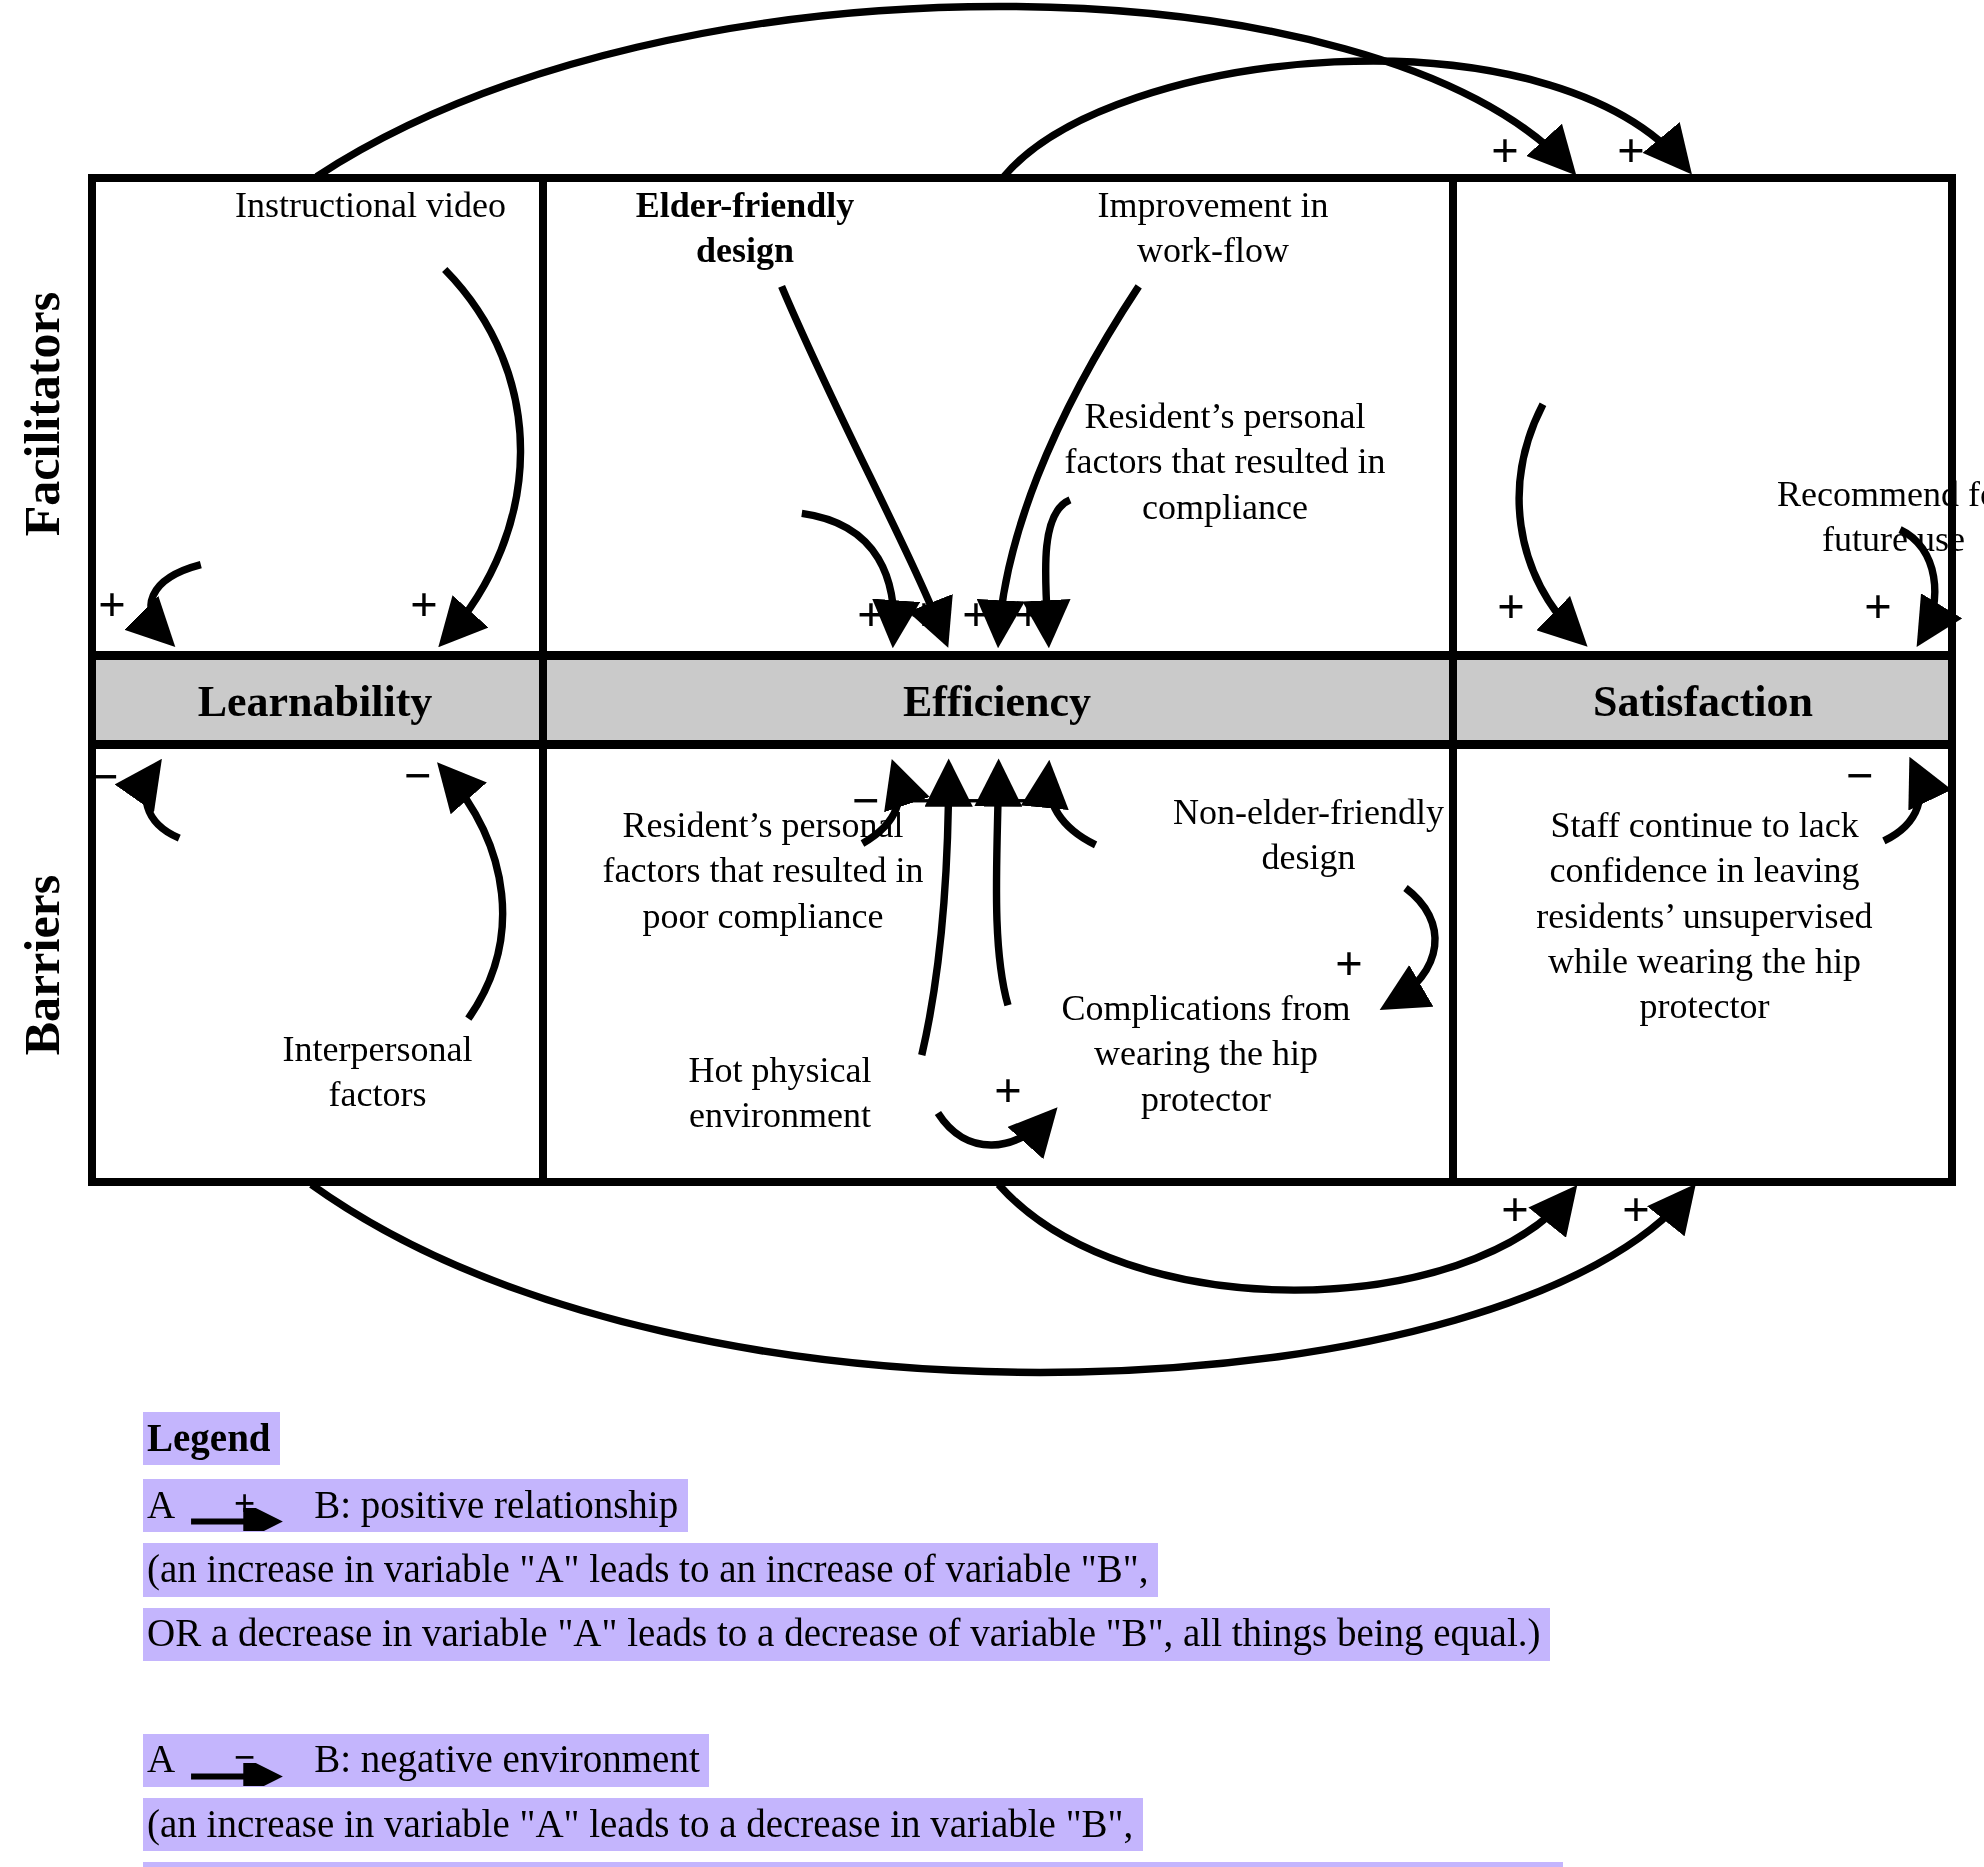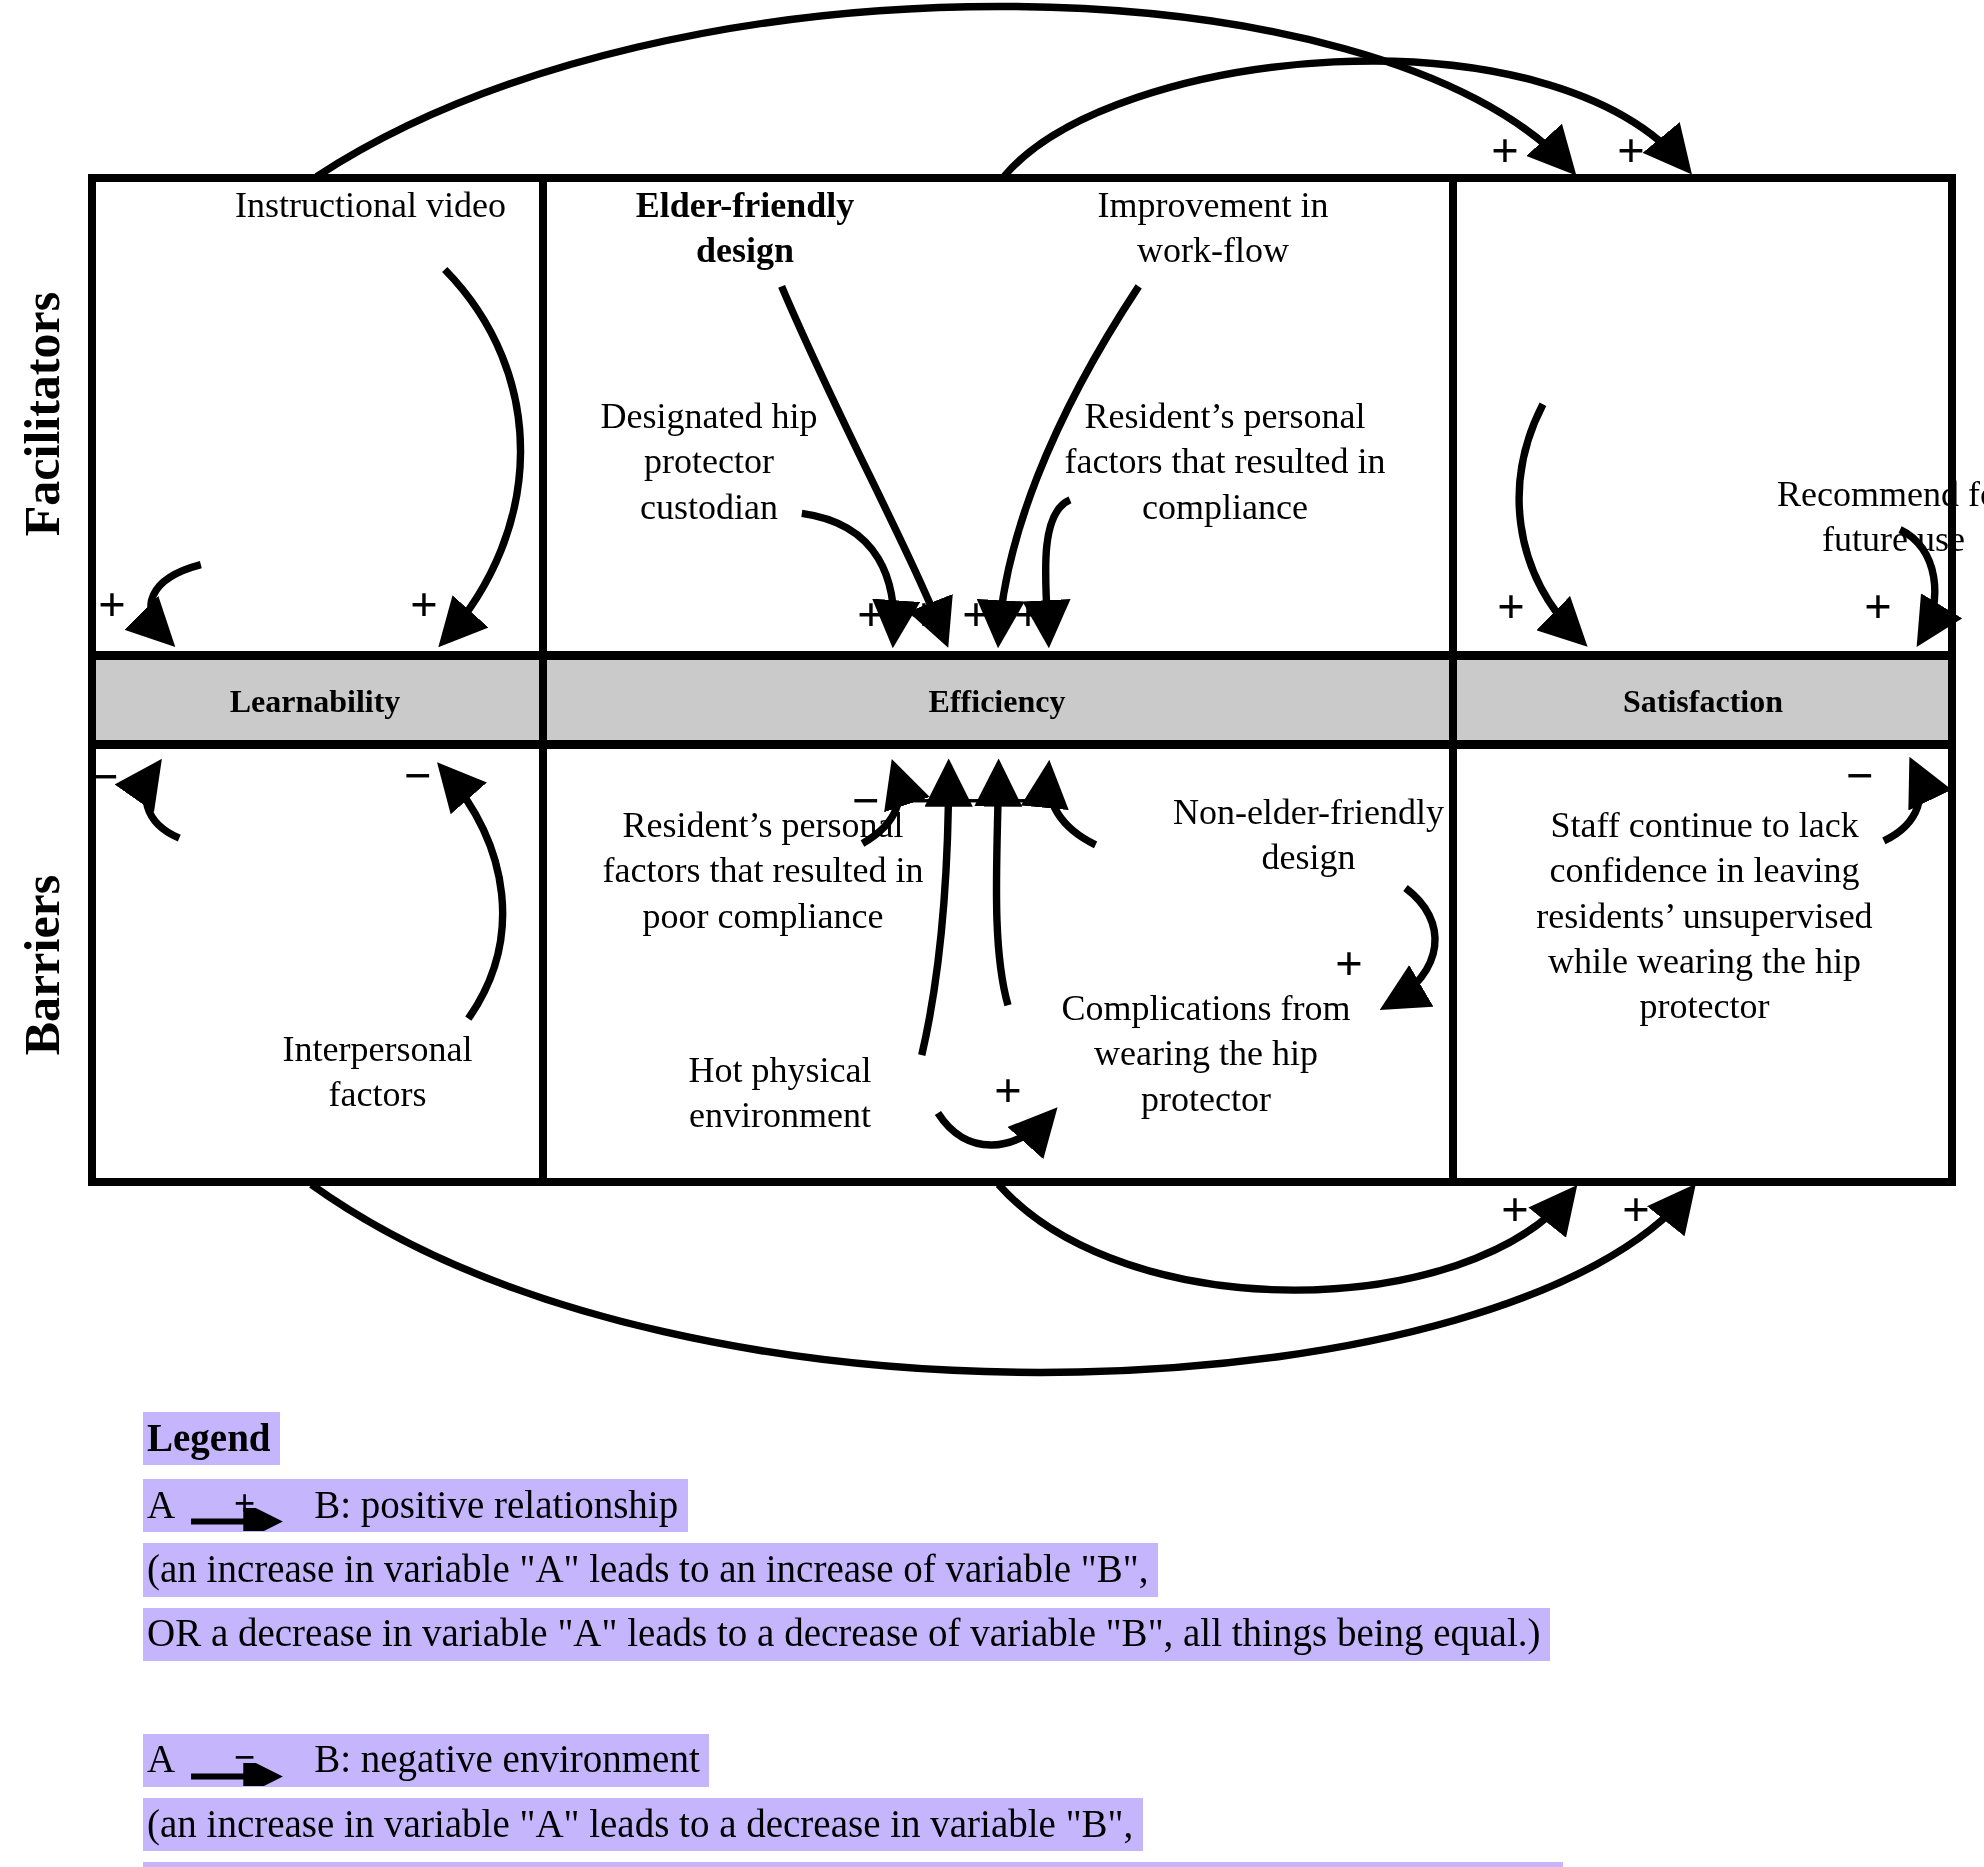--- a/index.html
+++ b/index.html
@@ -19,21 +19,21 @@
   .outer-box{
     position:absolute;left:88px;top:174px;width:1868px;height:1012px;
     border:8px solid #000;box-sizing:border-box;
     background:transparent;pointer-events:none;
   }
   .vdiv{
     position:absolute;top:174px;height:1012px;width:8px;background:#000;
   }
   .band-label{
     position:absolute;top:701px;transform:translate(-50%,-50%);
-    font-weight:bold;font-size:32px;white-space:nowrap;
+    font-weight:bold;font-size:44px;white-space:nowrap;
   }
   .side-label{
     position:absolute;left:42px;transform:translate(-50%,-50%) rotate(-90deg);
     font-weight:bold;font-size:50px;white-space:nowrap;
   }
   .node{
     position:absolute;text-align:center;
     font-size:36px;line-height:1.26;
   }
   .sign{
@@ -73,21 +73,20 @@
   <span class="band-label" style="left:315px;">Learnability</span>
   <span class="band-label" style="left:997px;">Efficiency</span>
   <span class="band-label" style="left:1703px;">Satisfaction</span>
 
   <span class="side-label" style="top:414px;">Facilitators</span>
   <span class="side-label" style="top:965px;">Barriers</span>
 
   <div class="node" style="left:229px;top:183px;width:283px;">Instructional video</div>
   <div class="node" style="left:610px;top:183px;width:270px;font-weight:bold;">Elder-friendly design</div>
   <div class="node" style="left:1078px;top:183px;width:270px;">Improvement in work-flow</div>
-  <div class="node" style="left:574px;top:394px;width:270px;">Designated hip protector custodian</div>
   <div class="node" style="left:1053px;top:394px;width:344px;">Resident’s personal factors that resulted in compliance</div>
   <div class="node" style="left:1752px;top:472px;width:283px;text-align:center;">Recommend for future use</div>
 
   <div class="node" style="left:256px;top:1027px;width:243px;">Interpersonal factors</div>
   <div class="node" style="left:588px;top:803px;width:350px;">Resident’s personal factors that resulted in poor compliance</div>
   <div class="node" style="left:1150px;top:790px;width:317px;">Non-elder-friendly design</div>
   <div class="node" style="left:669px;top:1048px;width:222px;">Hot physical environment</div>
   <div class="node" style="left:1041px;top:986px;width:330px;">Complications from wearing the hip protector</div>
   <div class="node" style="left:1526px;top:803px;width:357px;">Staff continue to lack confidence in leaving residents’ unsupervised while wearing the hip protector</div>
 

